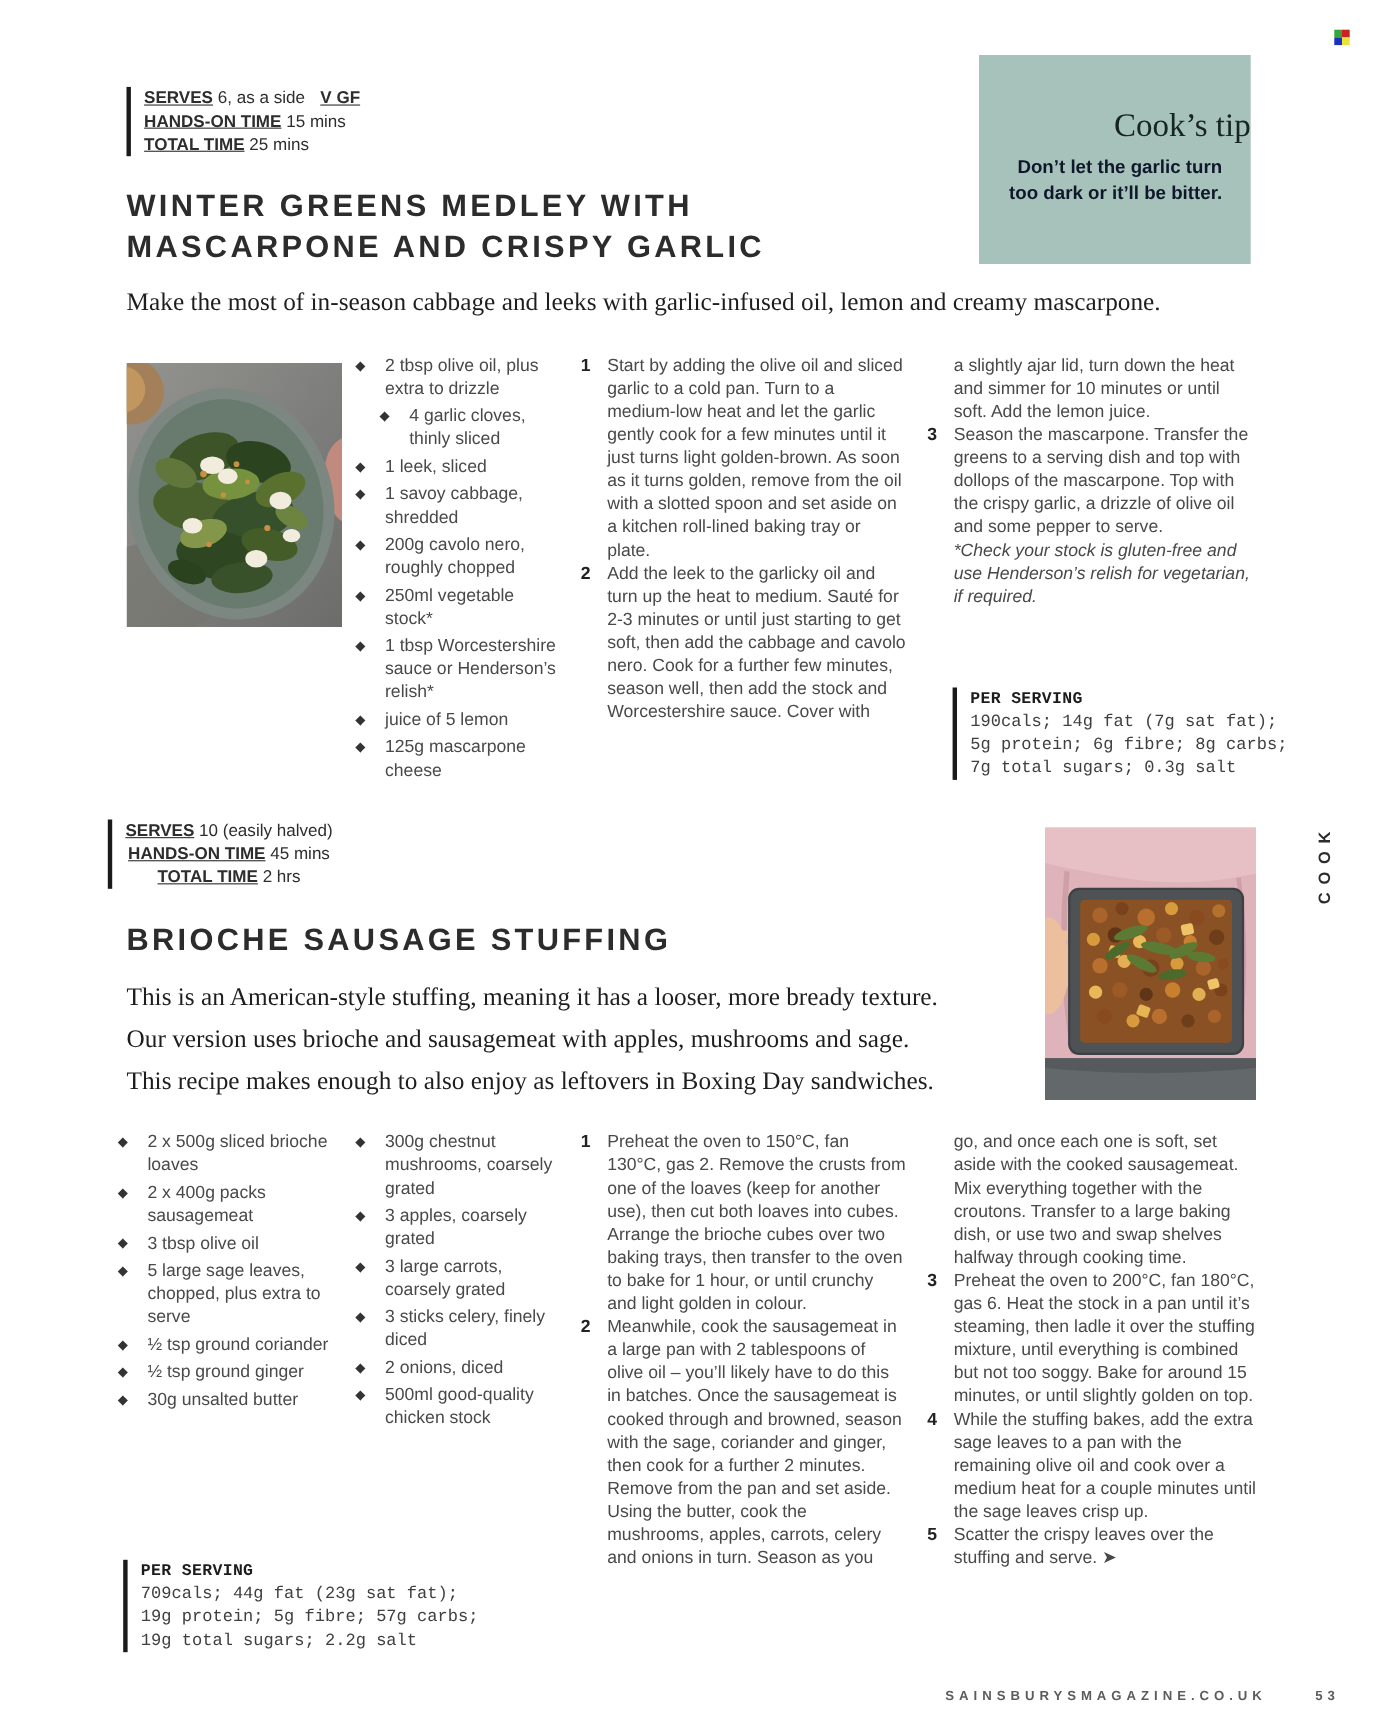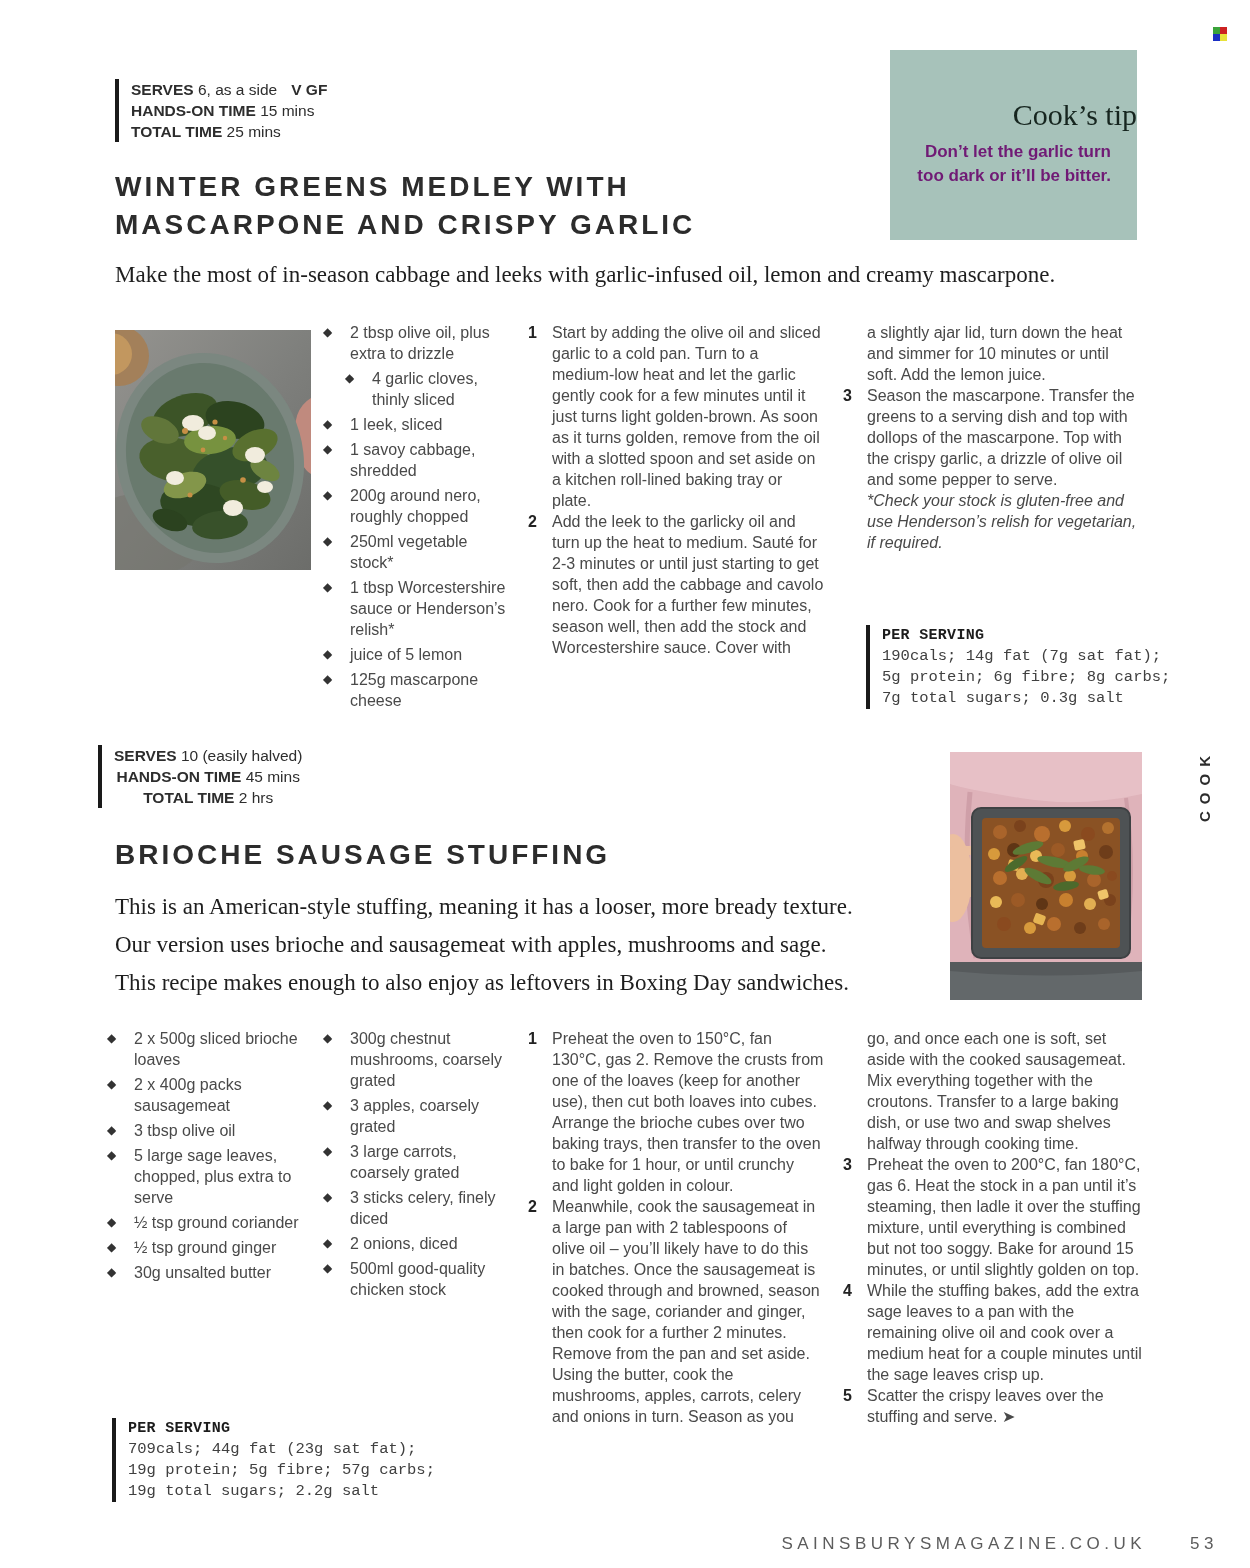--- a/index.html
+++ b/index.html
@@ -5,34 +5,34 @@
   html,body{margin:0;padding:0;background:#ffffff;}
   body{font-family:"Liberation Sans", sans-serif;}
   #page{position:relative;width:1250px;height:1568px;background:#ffffff;margin:0 auto;overflow:hidden;}
 
   
   .regmark{position:absolute;left:1213px;top:27px;width:14px;height:14px;display:grid;grid-template-columns:7px 7px;grid-template-rows:7px 7px;}
   .regmark span{display:block;}
 
   
   .meta{position:absolute;border-left:4px solid #1a1a1a;padding-left:12px;font-size:15.5px;line-height:21px;color:#2d2d2d;white-space:nowrap;}
-  .meta-row b{font-weight:700;}
+  .meta-row b{font-weight:700;text-decoration:underline;}
   .meta-row .badge{margin-left:14px;}
 
   
   .h1{position:absolute;font-weight:700;font-size:28px;letter-spacing:3px;color:#2c2c2c;line-height:38px;white-space:nowrap;}
 
   
   .intro{position:absolute;font-family:Liberation Serif, serif;font-size:23px;color:#1e1e1e;white-space:nowrap;}
   .intro .iline{white-space:nowrap;line-height:38px;}
 
   
   .tip{position:absolute;left:890px;top:50px;width:247px;height:190px;background:#a7c2ba;text-align:right;}
   .tip-title{font-family:"Liberation Serif", serif;font-size:30px;color:#16251f;margin-top:48px;}
-  .tip-body{font-weight:700;font-size:17px;line-height:24px;color:#701a75;margin-top:8px;padding:0 26px;}
+  .tip-body{font-weight:700;font-size:17px;line-height:24px;color:#0f172a;margin-top:8px;padding:0 26px;}
 
   
   .ings{position:absolute;}
   .ing{position:relative;padding-left:27px;font-size:16px;line-height:21px;color:#494949;margin-bottom:4px;}
   .ing .diamond{position:absolute;left:0;top:0;font-size:12px;color:#333333;}
   .ing-indent{margin-left:22px;}
 
   
   .steps{position:absolute;}
   .step{position:relative;padding-left:24px;font-size:16px;line-height:21px;color:#494949;}
@@ -41,21 +41,21 @@
 
   
   .ps{position:absolute;border-left:4px solid #1a1a1a;padding-left:12px;font-family:Liberation Mono, monospace;}
   .ps-label{font-weight:700;font-size:15px;letter-spacing:0.3px;color:#1c1c1c;line-height:21px;}
   .ps-line{font-size:15.5px;line-height:21px;color:#404040;white-space:nowrap;}
 
   
   .vert{position:absolute;left:1196px;top:732px;height:90px;writing-mode:vertical-rl;transform:rotate(180deg);font-weight:700;font-size:15px;letter-spacing:7px;color:#2c2c2c;}
 
   
-  .footer{position:absolute;top:1534px;right:32px;display:flex;gap:44px;font-size:17px;letter-spacing:4.5px;color:#5c5c5c;white-space:nowrap;}
+  .footer{position:absolute;top:1534px;right:32px;display:flex;gap:44px;font-size:12px;letter-spacing:4.5px;color:#5c5c5c;white-space:nowrap;font-weight:bold;}
 
   
   .photo{position:absolute;overflow:hidden;}
   .photo svg{display:block;}
 </style>
 </head>
 <body>
 
 <div id="page">
 
@@ -132,21 +132,21 @@
           <circle cx="110" cy="108" r="2.2"></circle>
       </g>
     </svg>
   </div>
 
   <div class="ings" style="left:323px;top:322px;width:191px;">
       <div class="ing"><span class="diamond">◆</span><span class="ing-text">2 tbsp olive oil, plus extra to drizzle</span></div>
       <div class="ing ing-indent"><span class="diamond">◆</span><span class="ing-text">4 garlic cloves, thinly sliced</span></div>
       <div class="ing"><span class="diamond">◆</span><span class="ing-text">1 leek, sliced</span></div>
       <div class="ing"><span class="diamond">◆</span><span class="ing-text">1 savoy cabbage, shredded</span></div>
-      <div class="ing"><span class="diamond">◆</span><span class="ing-text">200g around nero, roughly chopped</span></div>
+      <div class="ing"><span class="diamond">◆</span><span class="ing-text">200g cavolo nero, roughly chopped</span></div>
       <div class="ing"><span class="diamond">◆</span><span class="ing-text">250ml vegetable stock*</span></div>
       <div class="ing"><span class="diamond">◆</span><span class="ing-text">1 tbsp Worcestershire sauce or Henderson’s relish*</span></div>
       <div class="ing"><span class="diamond">◆</span><span class="ing-text">juice of 5 lemon</span></div>
       <div class="ing"><span class="diamond">◆</span><span class="ing-text">125g mascarpone cheese</span></div>
     </div>
 
   <div class="steps" style="left:528px;top:322px;width:296px;">
       <div class="step"><span class="step-num">1</span><span class="step-text">Start by adding the olive oil and sliced garlic to a cold pan. Turn to a medium-low heat and let the garlic gently cook for a few minutes until it just turns light golden-brown. As soon as it turns golden, remove from the oil with a slotted spoon and set aside on a kitchen roll-lined baking tray or plate.</span></div>
       <div class="step"><span class="step-num">2</span><span class="step-text">Add the leek to the garlicky oil and turn up the heat to medium. Sauté for 2-3 minutes or until just starting to get soft, then add the cabbage and cavolo nero. Cook for a further few minutes, season well, then add the stock and Worcestershire sauce. Cover with</span></div>
     </div>

